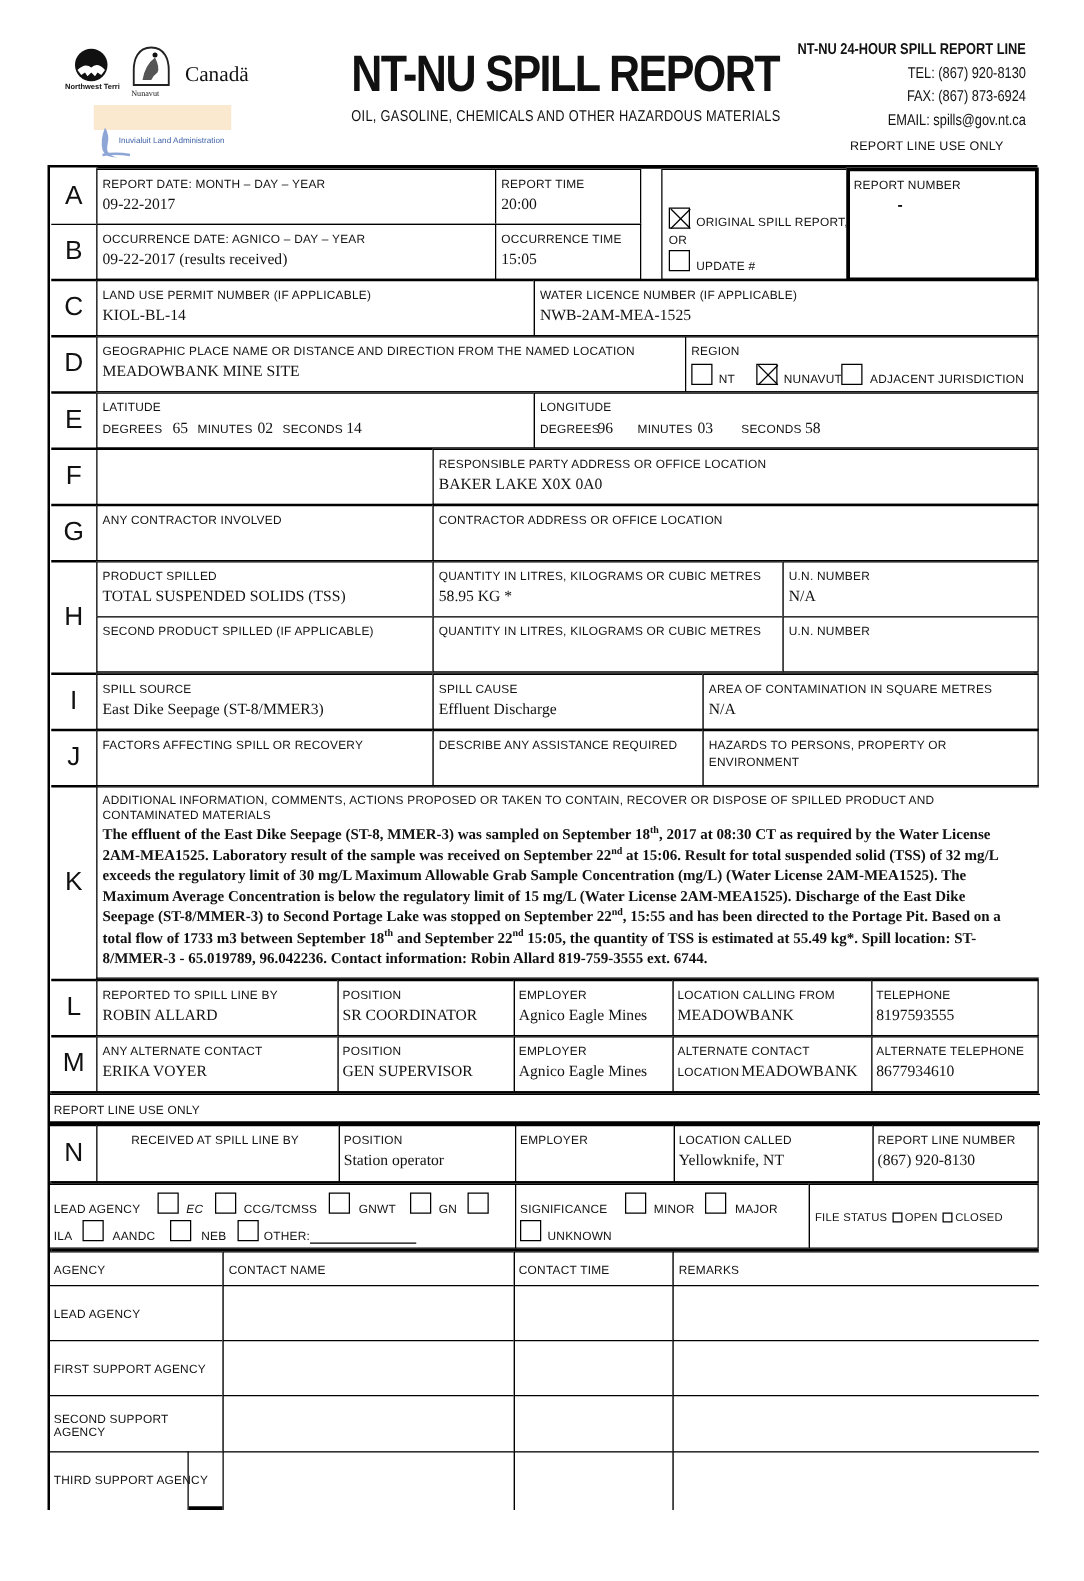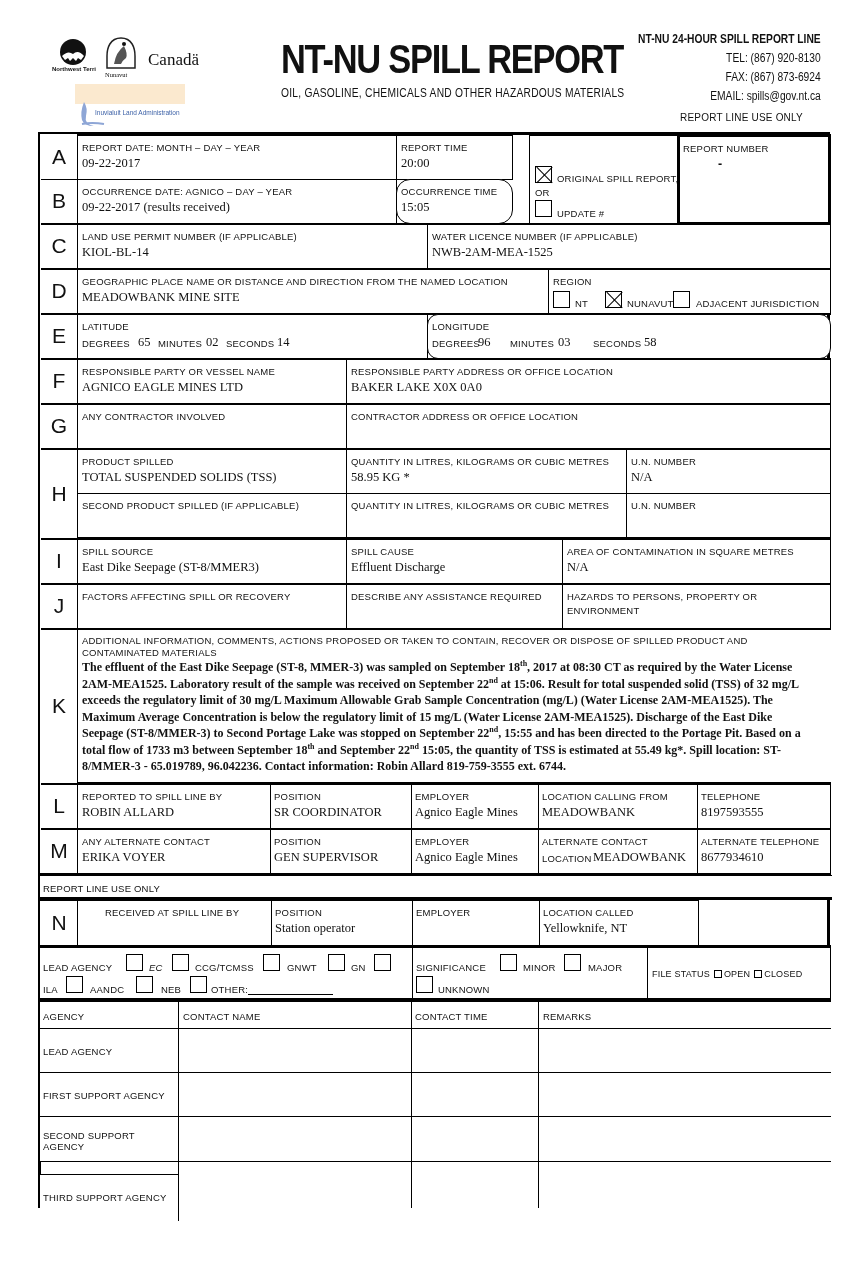--- a/index.html
+++ b/index.html
@@ -82,21 +82,21 @@
     <div class="lbl" style="left:4px; top:6px;">REPORT TIME</div>
     <div class="val" style="left:4px; top:20px;">20:00</div>
   </div>
 
   <div class="hline" style="left:0; top:44px; width:36px;"></div>
   <div class="letter" style="left:0; top:44px; width:36px; height:44px;">B</div>
   <div class="cell" style="left:36px; top:44px; width:320px; height:45px;">
     <div class="lbl" style="left:4px; top:6px;">OCCURRENCE DATE: AGNICO – DAY – YEAR</div>
     <div class="val" style="left:4px; top:20px;">09-22-2017 (results received)</div>
   </div>
-  <div class="cell" style="left:355px; top:44px; width:117px; height:45px;border-radius:14px;">
+  <div class="cell" style="left:355px; top:44px; width:117px; height:45px;">
     <div class="lbl" style="left:4px; top:6px;">OCCURRENCE TIME</div>
     <div class="val" style="left:4px; top:20px;">15:05</div>
   </div>
 
   <div class="cell" style="left:488px; top:0; width:166px; height:89px;">
     <div class="box x" style="left:5px; top:30px;"></div>
     <div class="lbl" style="left:27px; top:37px;">ORIGINAL SPILL REPORT,</div>
     <div class="lbl" style="left:5px; top:51px;">OR</div>
     <div class="box" style="left:5px; top:64px;"></div>
     <div class="lbl" style="left:27px; top:72px;">UPDATE #</div>
@@ -138,36 +138,32 @@
   <div class="letter" style="left:0; top:179px; width:36px; height:44px;">E</div>
   <div class="cell" style="left:36px; top:179px; width:351px; height:45px;">
     <div class="lbl" style="left:4px; top:6px;">LATITUDE</div>
     <div class="lbl" style="left:4px; top:23px;">DEGREES</div>
     <div class="val" style="left:60px; top:20px;">65</div>
     <div class="lbl" style="left:80px; top:23px;">MINUTES</div>
     <div class="val" style="left:128px; top:20px;">02</div>
     <div class="lbl" style="left:148px; top:23px;">SECONDS</div>
     <div class="val" style="left:199px; top:20px;">14</div>
   </div>
-  <div class="cell" style="left:386px; top:179px; width:404px; height:45px;border-radius:11px;">
+  <div class="cell" style="left:386px; top:179px; width:404px; height:45px;">
     <div class="lbl" style="left:4px; top:6px;">LONGITUDE</div>
     <div class="lbl" style="left:4px; top:23px;">DEGREES</div>
     <div class="val" style="left:50px; top:20px;">96</div>
     <div class="lbl" style="left:82px; top:23px;">MINUTES</div>
     <div class="val" style="left:130px; top:20px;">03</div>
     <div class="lbl" style="left:165px; top:23px;">SECONDS</div>
     <div class="val" style="left:216px; top:20px;">58</div>
   </div>
 
   <div class="hline" style="left:0; top:223px; width:790px; border-top-width:2px;"></div>
   <div class="letter" style="left:0; top:224px; width:36px; height:44px;">F</div>
-  <div class="cell" style="left:36px; top:224px; width:270px; height:45px;">
-    <div class="lbl" style="left:4px; top:6px;">RESPONSIBLE PARTY OR VESSEL NAME</div>
-    <div class="val" style="left:4px; top:20px;">AGNICO EAGLE MINES LTD</div>
-  </div>
   <div class="cell" style="left:305px; top:224px; width:485px; height:45px;">
     <div class="lbl" style="left:4px; top:6px;">RESPONSIBLE PARTY ADDRESS OR OFFICE LOCATION</div>
     <div class="val" style="left:4px; top:20px;">BAKER LAKE X0X 0A0</div>
   </div>
 
   <div class="hline" style="left:0; top:268px; width:790px; border-top-width:2px;"></div>
   <div class="letter" style="left:0; top:269px; width:36px; height:44px;">G</div>
   <div class="cell" style="left:36px; top:269px; width:270px; height:45px;">
     <div class="lbl" style="left:4px; top:6px;">ANY CONTRACTOR INVOLVED</div>
   </div>
@@ -303,20 +299,24 @@
   <div class="cell" style="left:230px; top:765px; width:142px; height:46px;">
     <div class="lbl" style="left:3px; top:6px;">POSITION</div>
     <div class="val" style="left:3px; top:20px;">Station operator</div>
   </div>
   <div class="cell" style="left:371px; top:765px; width:128px; height:46px;">
     <div class="lbl" style="left:3px; top:6px;">EMPLOYER</div>
   </div>
   <div class="cell" style="left:498px; top:765px; width:160px; height:46px;">
     <div class="lbl" style="left:3px; top:6px;">LOCATION CALLED</div>
     <div class="val" style="left:3px; top:20px;">Yellowknife, NT</div>
+  </div>
+  <div class="cell" style="left:657px; top:765px; width:133px; height:46px;">
+    <div class="lbl" style="left:3px; top:6px;">REPORT LINE NUMBER</div>
+    <div class="val" style="left:3px; top:20px;">(867) 920-8130</div>
   </div>
 
   <div class="hline" style="left:0; top:810px; width:790px; border-top-width:3px;"></div>
   <div class="cell" style="left:-1px; top:812px; width:373px; height:52px; border-left:none;">
     <div class="lbl" style="left:3px; top:14px;">LEAD AGENCY</div>
     <div class="box" style="left:86px; top:6px;"></div>
     <div class="lbl" style="left:109px; top:14px;font-style:italic;">EC</div>
     <div class="box" style="left:132px; top:6px;"></div>
     <div class="lbl" style="left:155px; top:14px;">CCG/TCMSS</div>
     <div class="box" style="left:223px; top:6px;"></div>
@@ -379,20 +379,20 @@
     <div class="cell" style="left:497px; top:937px; width:293px; height:45px; border-right:none;"></div>
 
     <div class="cell" style="left:-1px; top:981px; width:139px; height:46px; border-left:none;">
       <div class="lbl" style="left:3px; top:13px;">SECOND SUPPORT</div>
       <div class="lbl" style="left:3px; top:24px;">AGENCY</div>
     </div>
     <div class="cell" style="left:137px; top:981px; width:234px; height:46px;"></div>
     <div class="cell" style="left:370px; top:981px; width:128px; height:46px;"></div>
     <div class="cell" style="left:497px; top:981px; width:293px; height:46px; border-right:none;"></div>
 
-    <div class="cell" style="left:-1px; top:1026px; width:139px; height:47px; border-left:none; border-bottom:none;margin-top:13px;">
+    <div class="cell" style="left:-1px; top:1026px; width:111px; height:47px; border-left:none; border-bottom:none;">
       <div class="lbl" style="left:3px; top:17px;">THIRD SUPPORT AGENCY</div>
     </div>
     <div class="cell" style="left:137px; top:1026px; width:234px; height:47px; border-bottom:none;"></div>
     <div class="cell" style="left:370px; top:1026px; width:128px; height:47px; border-bottom:none;"></div>
     <div class="cell" style="left:497px; top:1026px; width:293px; height:47px; border-right:none; border-bottom:none;"></div>
   </div>
 </div>
 
 </body></html>

